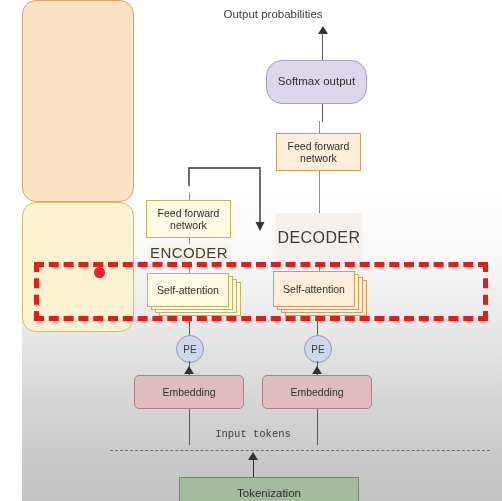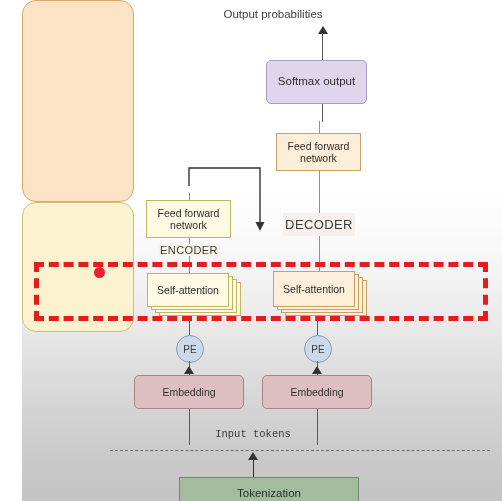--- a/index.html
+++ b/index.html
@@ -76,21 +76,21 @@
   }
 
   
   #softmax-box {
     left: 244px;
     top: 60px;
     width: 101px;
     height: 44px;
     background: #ded6ec;
     border: 1px solid #a79ec0;
-    border-radius: 5px;
+    border-radius: 16px;
     font-size: 11.5px;
   }
   #line-softmax-decoder {
     left: 300px;
     top: 104px;
     height: 18px;
   }
 
   
   #decoder-block {
@@ -108,24 +108,24 @@
     width: 85px;
     height: 38px;
     background: #fdeed9;
     border: 1px solid #c8a062;
     font-size: 10.5px;
   }
   #decoder-title {
     left: 297px;
     top: 213px;
     transform: translateX(-50%);
-    font-size: 13px;
+    font-size: 16px;
     letter-spacing: 0.4px;
     background: #f6f1ec;
-    padding: 4px 2px;
+    padding: 16px 2px;
   }
   #line-decoder-inner {
     left: 297px;
     top: 121px;
     height: 198px;
     background: #9a8d80;
   }
 
   
   #dec-sa-shadow-3 {
@@ -178,21 +178,21 @@
     width: 85px;
     height: 38px;
     background: #fdf9e2;
     border: 1px solid #c2b45f;
     font-size: 10.5px;
   }
   #encoder-title {
     left: 167px;
     top: 244px;
     transform: translateX(-50%);
-    font-size: 11px;
+    font-size: 15px;
     letter-spacing: 0.4px;
     background: #f7f4e9;
     padding: 0 2px;
   }
   #line-encoder-inner {
     left: 167px;
     top: 193px;
     height: 126px;
     background: #9a8d80;
   }

